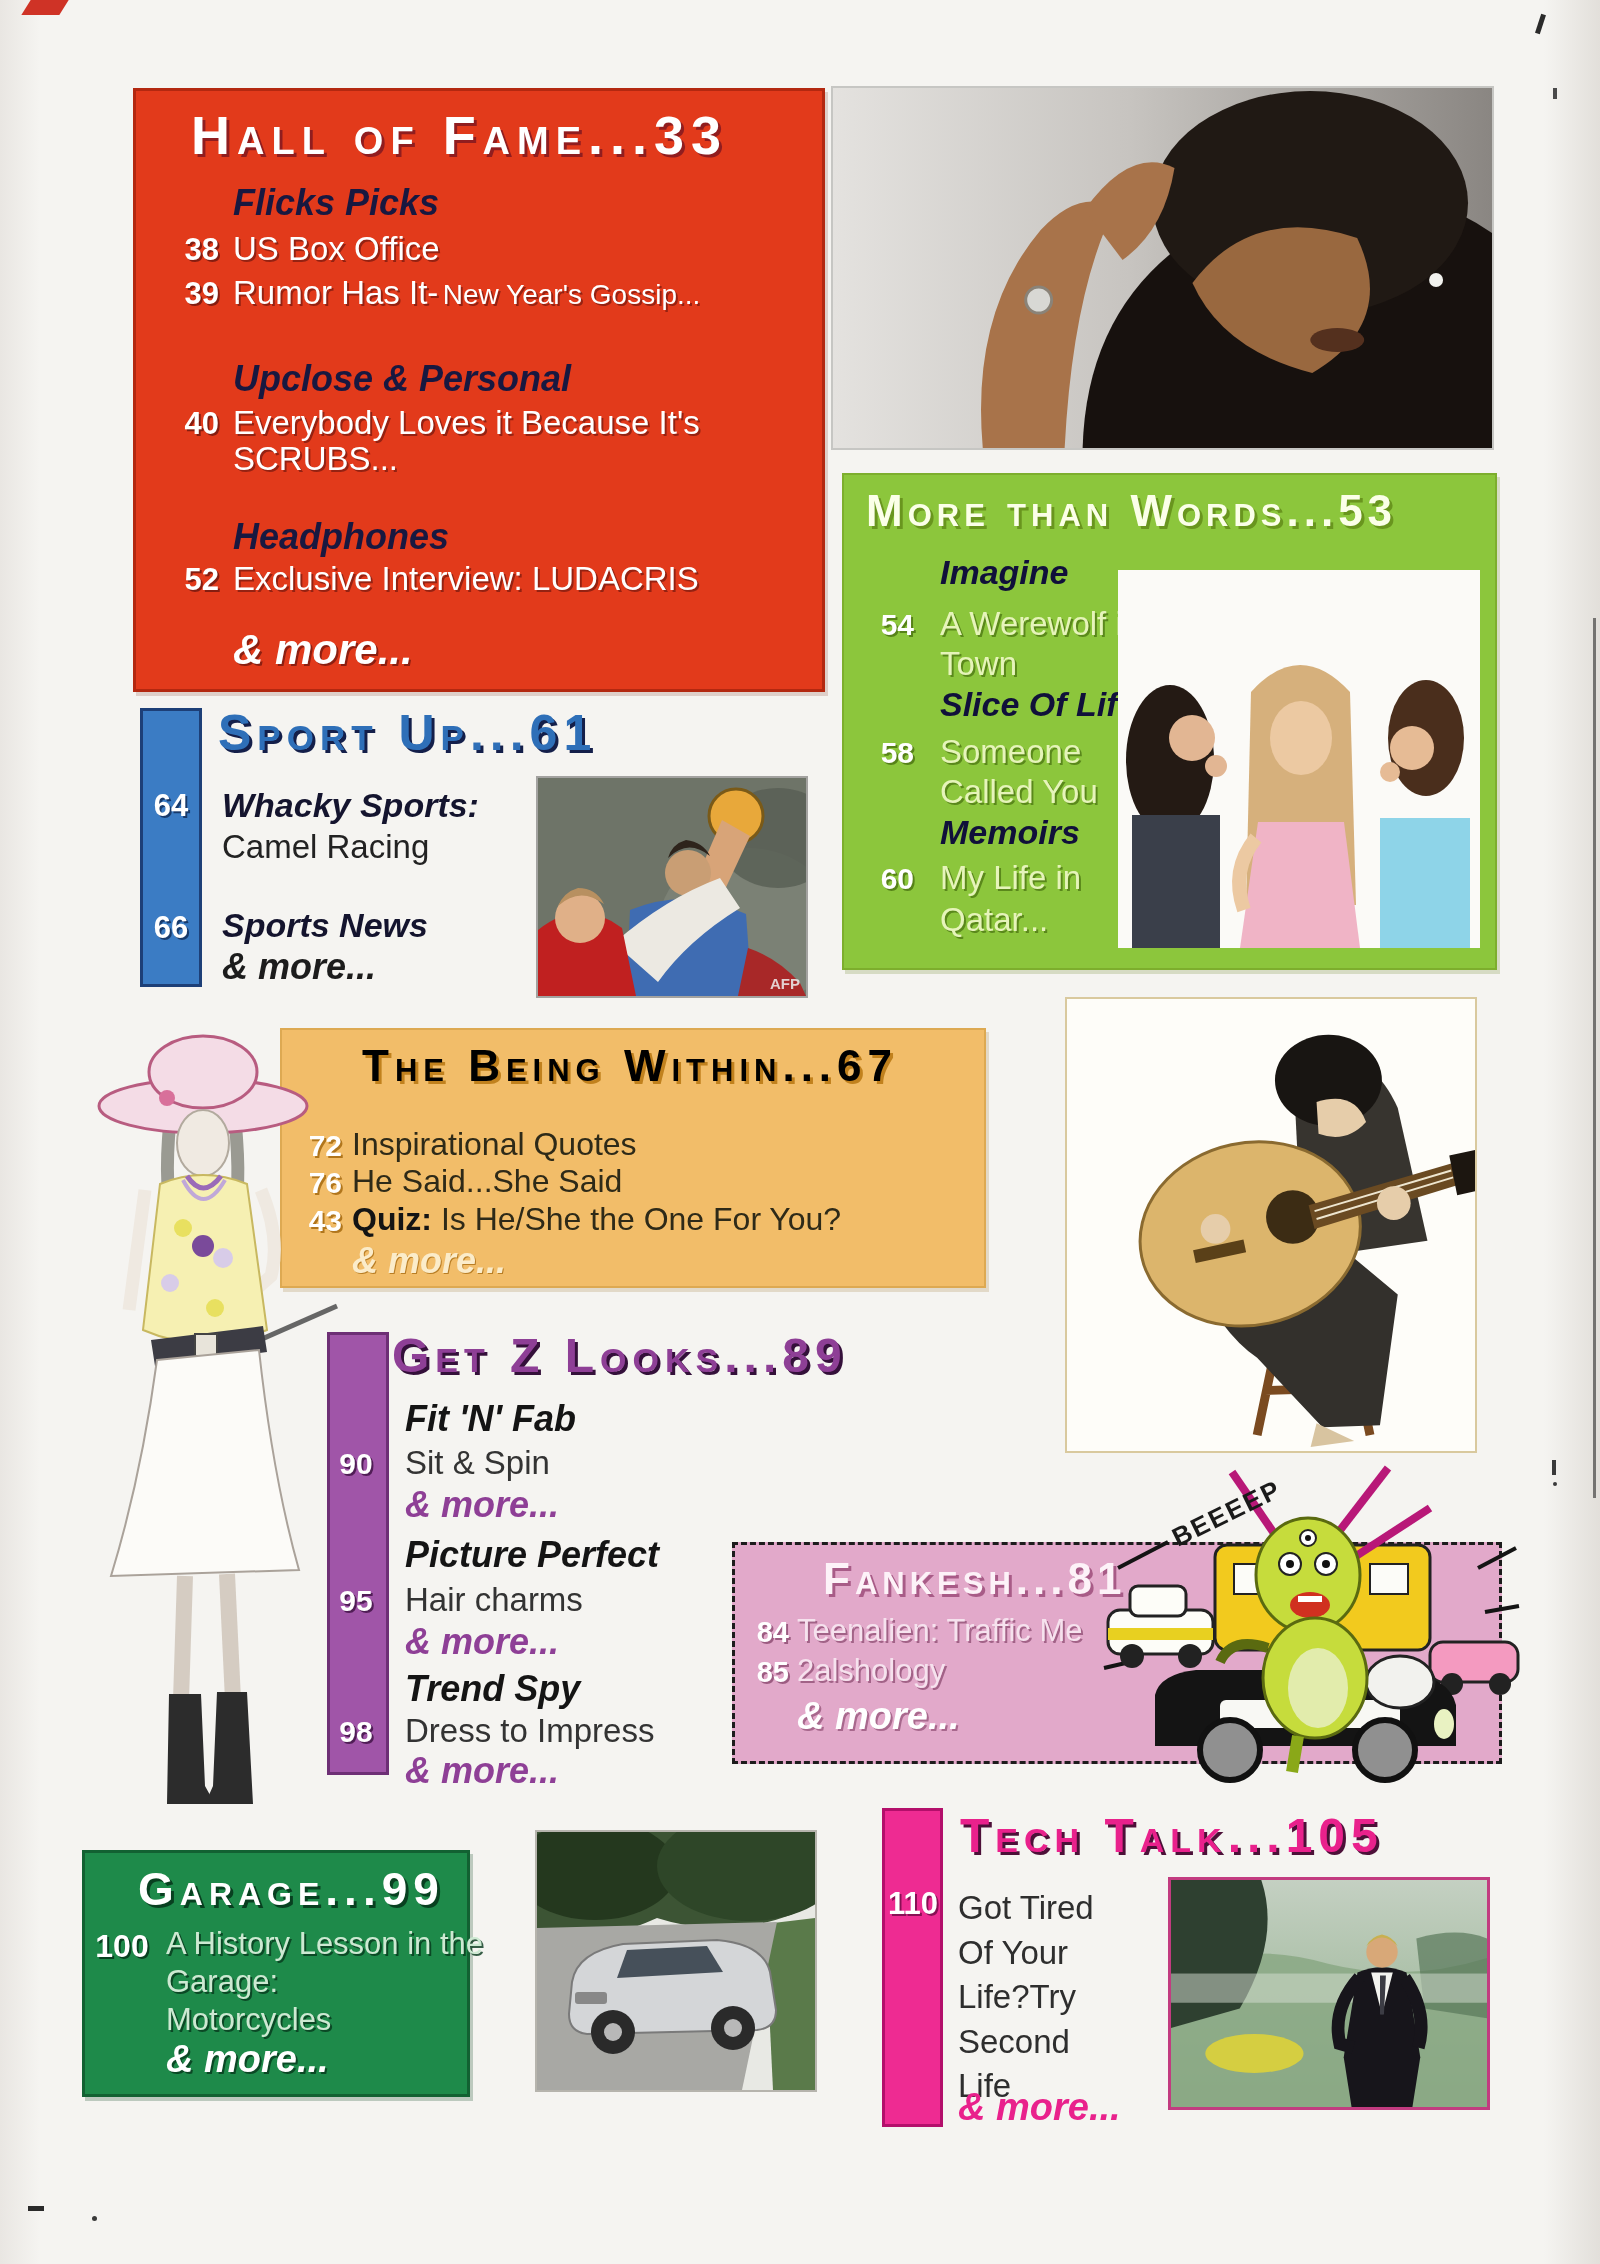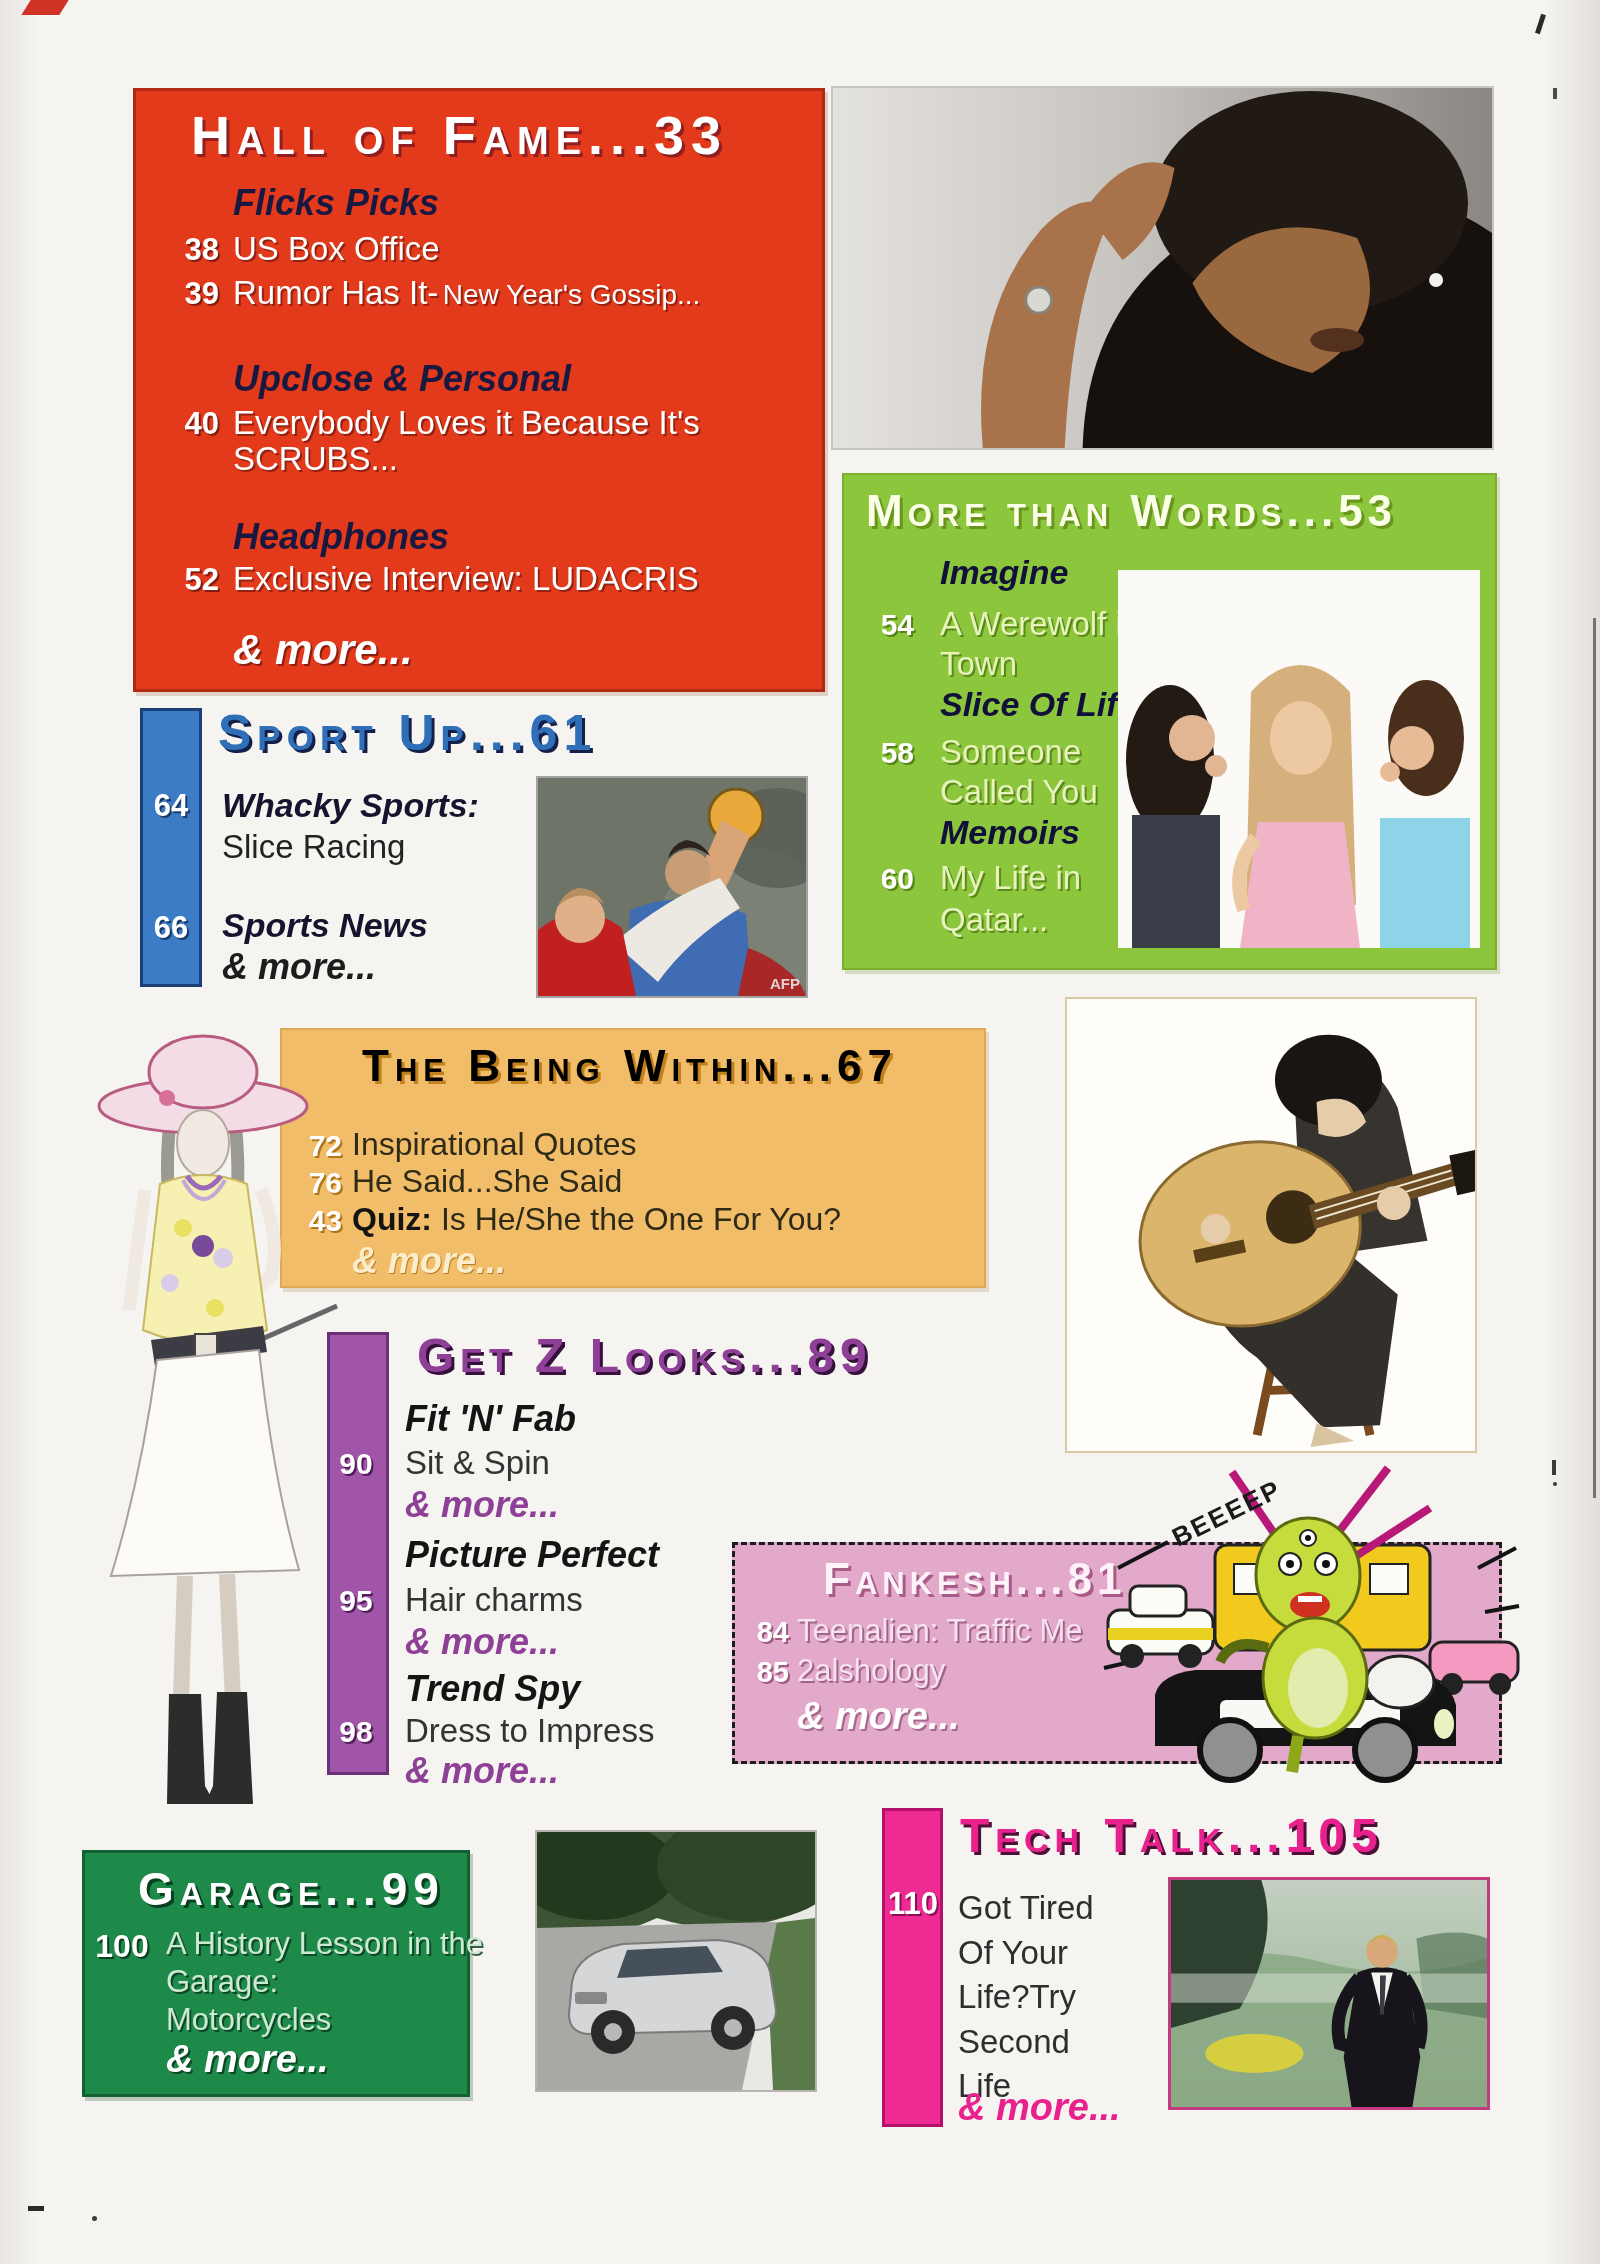--- a/index.html
+++ b/index.html
@@ -155,21 +155,21 @@
       <circle cx="294" cy="178" r="22" fill="#e6bb95"></circle>
       <circle cx="272" cy="202" r="10" fill="#e6bb95"></circle>
       <rect x="262" y="248" width="90" height="130" fill="#8ed4e8"></rect>
     </svg>
   </div>
 
   <div id="sport-strip" class="blk"></div>
   <div class="sec-title t sport-title" style="left:218px;top:708px;">Sport Up...61</div>
   <div class="t num sport-n" style="left:146px;top:790px;width:50px;text-align:center;">64</div>
   <div class="t sport-h" style="left:222px;top:788px;">Whacky Sports:</div>
-  <div class="t sport-t" style="left:222px;top:830px;">Slice Racing</div>
+  <div class="t sport-t" style="left:222px;top:830px;">Camel Racing</div>
   <div class="t num sport-n" style="left:146px;top:912px;width:50px;text-align:center;">66</div>
   <div class="t sport-h" style="left:222px;top:908px;">Sports News</div>
   <div class="t sport-more" style="left:222px;top:948px;">&amp; more...</div>
 
   <div id="handball-photo" class="photo">
     <svg width="100%" height="100%" viewBox="0 0 268 218" preserveAspectRatio="none">
       <rect width="268" height="218" fill="#6e7468"></rect>
       <ellipse cx="210" cy="150" rx="90" ry="80" fill="#7e8478" opacity=".8"></ellipse>
       <ellipse cx="240" cy="60" rx="60" ry="50" fill="#585e54" opacity=".8"></ellipse>
       <circle cx="198" cy="38" r="27" fill="#e8a83a" stroke="#7a5a18" stroke-width="3"></circle>
@@ -240,21 +240,21 @@
       <path d="M244 208 L388 166 L394 188 L250 232Z" fill="#6a4a22"></path>
       <path d="M250 214 L388 173 M252 222 L390 180" stroke="#eee6d0" stroke-width="2"></path>
       <path d="M386 158 L414 152 L420 192 L394 198Z" fill="#1c1610"></path>
       <circle cx="330" cy="206" r="17" fill="#e6cdaa"></circle>
       <circle cx="150" cy="232" r="15" fill="#e6cdaa"></circle>
       <path d="M252 428 L290 446 L246 452Z" fill="#d8c4a0"></path>
     </svg>
   </div>
 
   <div id="gzl-strip" class="blk"></div>
-  <div class="sec-title t gzl-title" style="left:417px;top:1332px;">Get Z Looks...89</div>
+  <div class="sec-title t gzl-title" style="left:392px;top:1332px;">Get Z Looks...89</div>
   <div class="t gzl-h" style="left:405px;top:1400px;">Fit 'N' Fab</div>
   <div class="t num gzl-n" style="left:330px;top:1448px;width:52px;text-align:center;">90</div>
   <div class="t gzl-t" style="left:405px;top:1446px;">Sit &amp; Spin</div>
   <div class="t gzl-more" style="left:405px;top:1486px;">&amp; more...</div>
   <div class="t gzl-h" style="left:405px;top:1536px;">Picture Perfect</div>
   <div class="t num gzl-n" style="left:330px;top:1585px;width:52px;text-align:center;">95</div>
   <div class="t gzl-t" style="left:405px;top:1583px;">Hair charms</div>
   <div class="t gzl-more" style="left:405px;top:1623px;">&amp; more...</div>
   <div class="t gzl-h" style="left:405px;top:1670px;">Trend Spy</div>
   <div class="t num gzl-n" style="left:330px;top:1716px;width:52px;text-align:center;">98</div>

